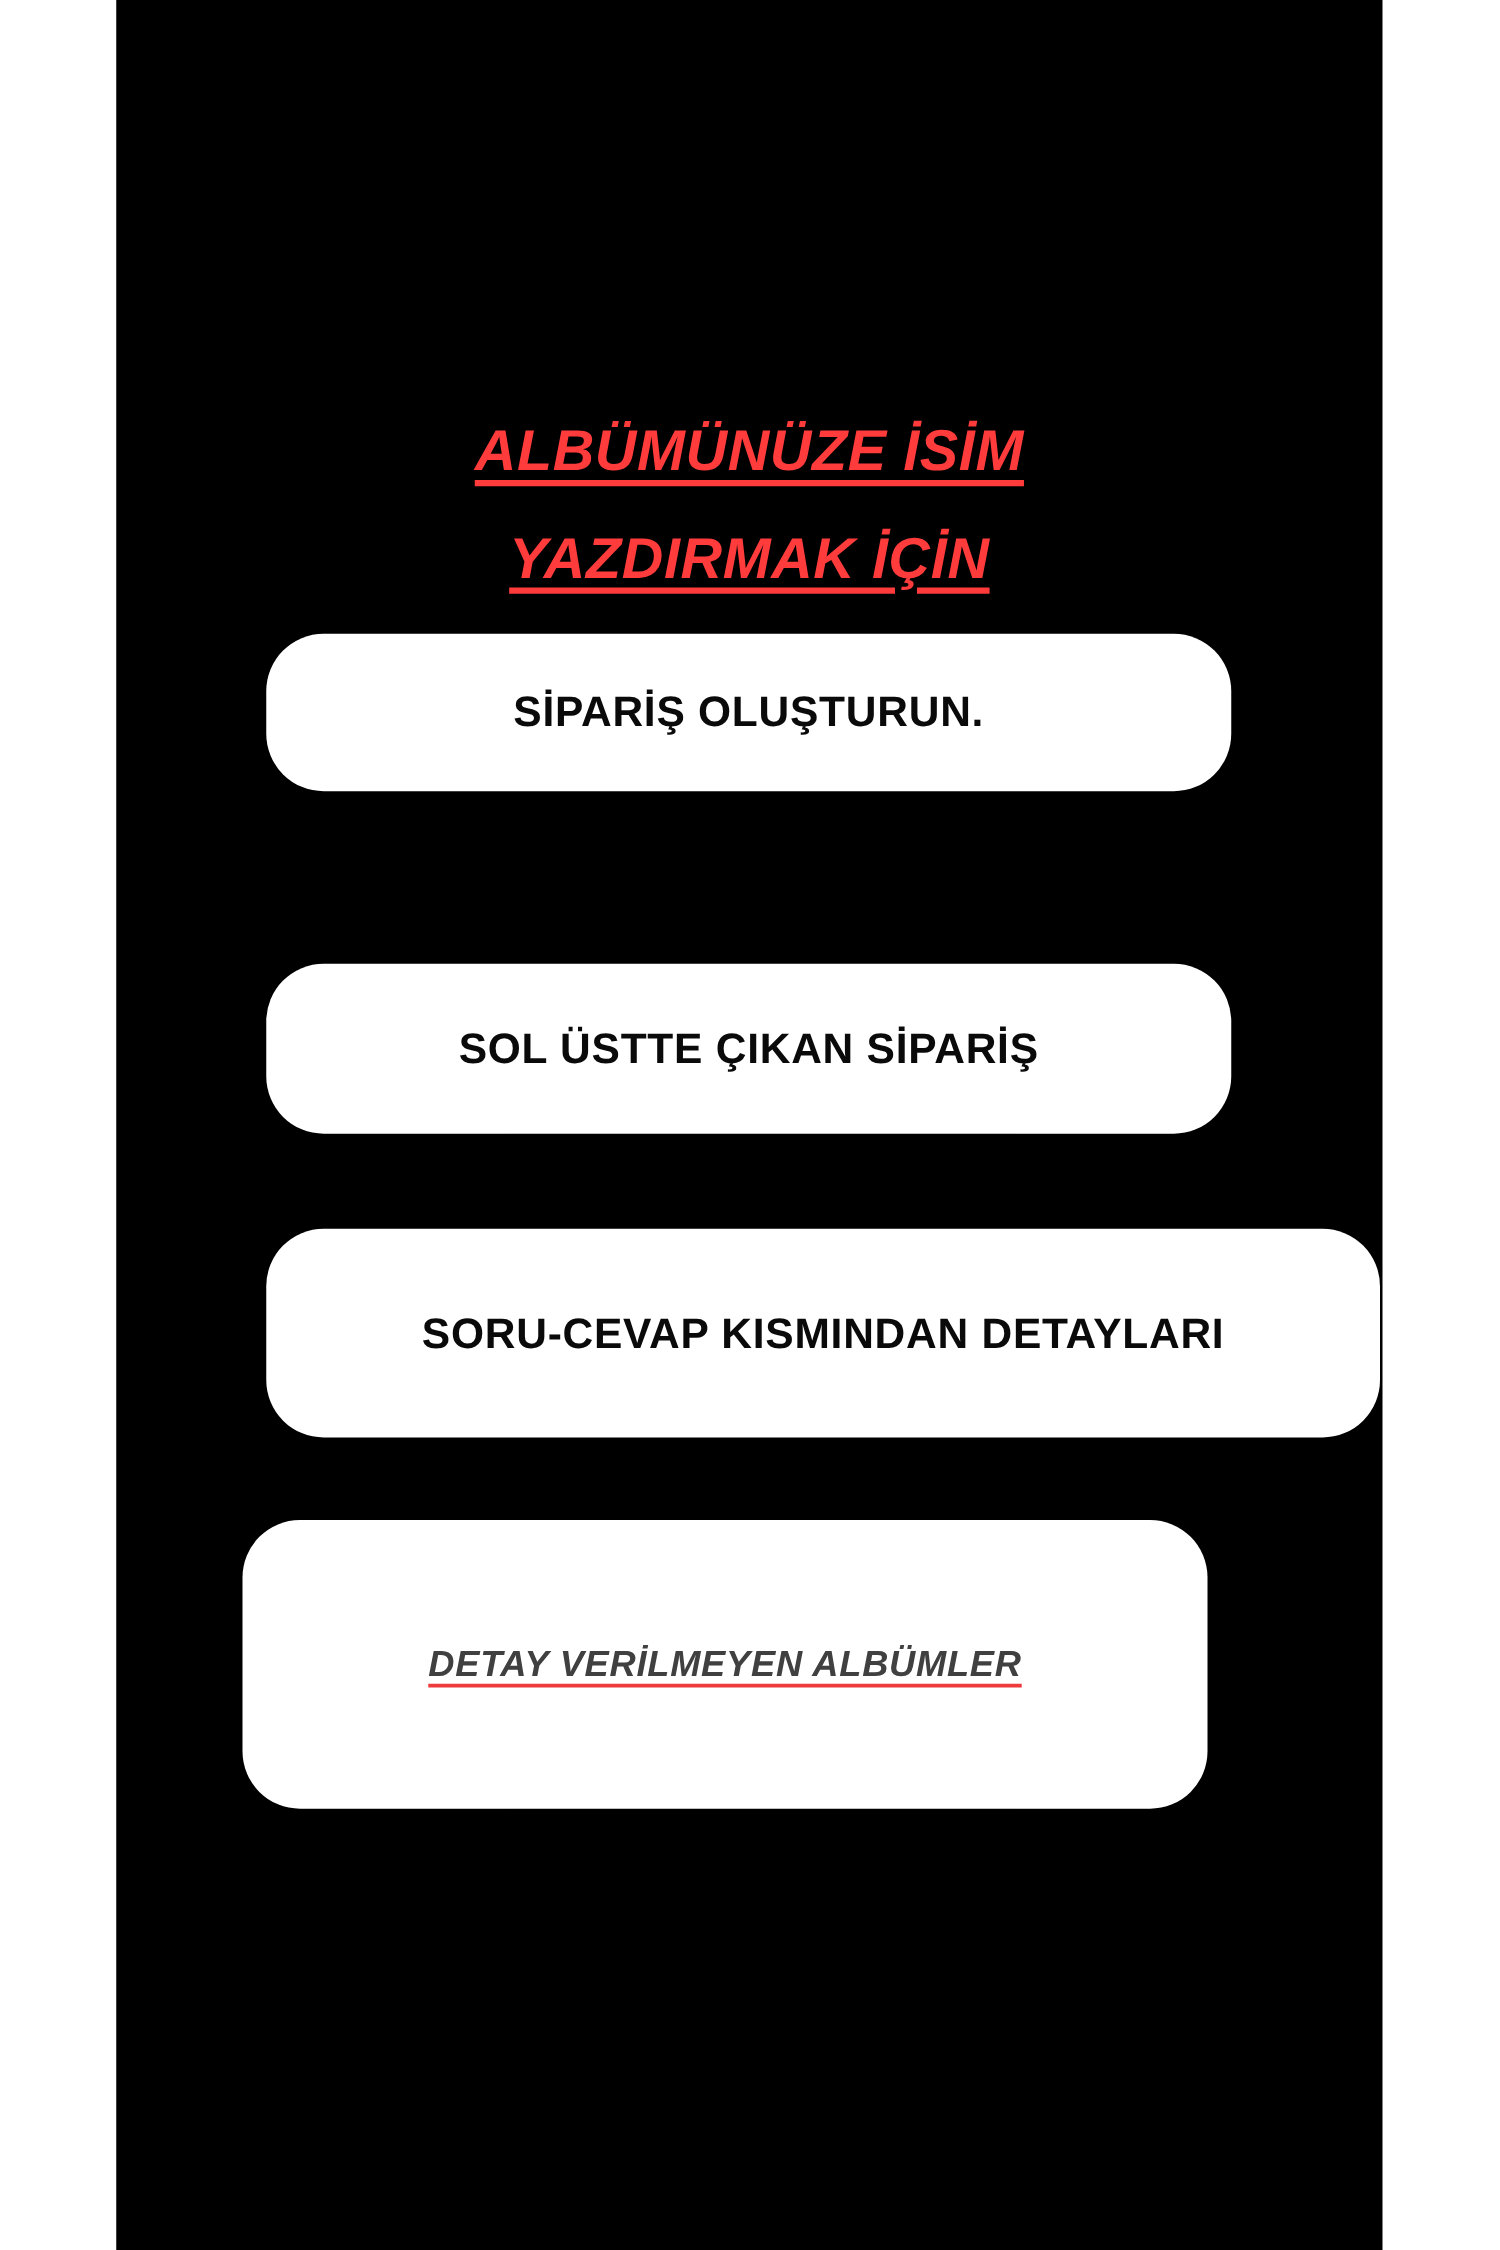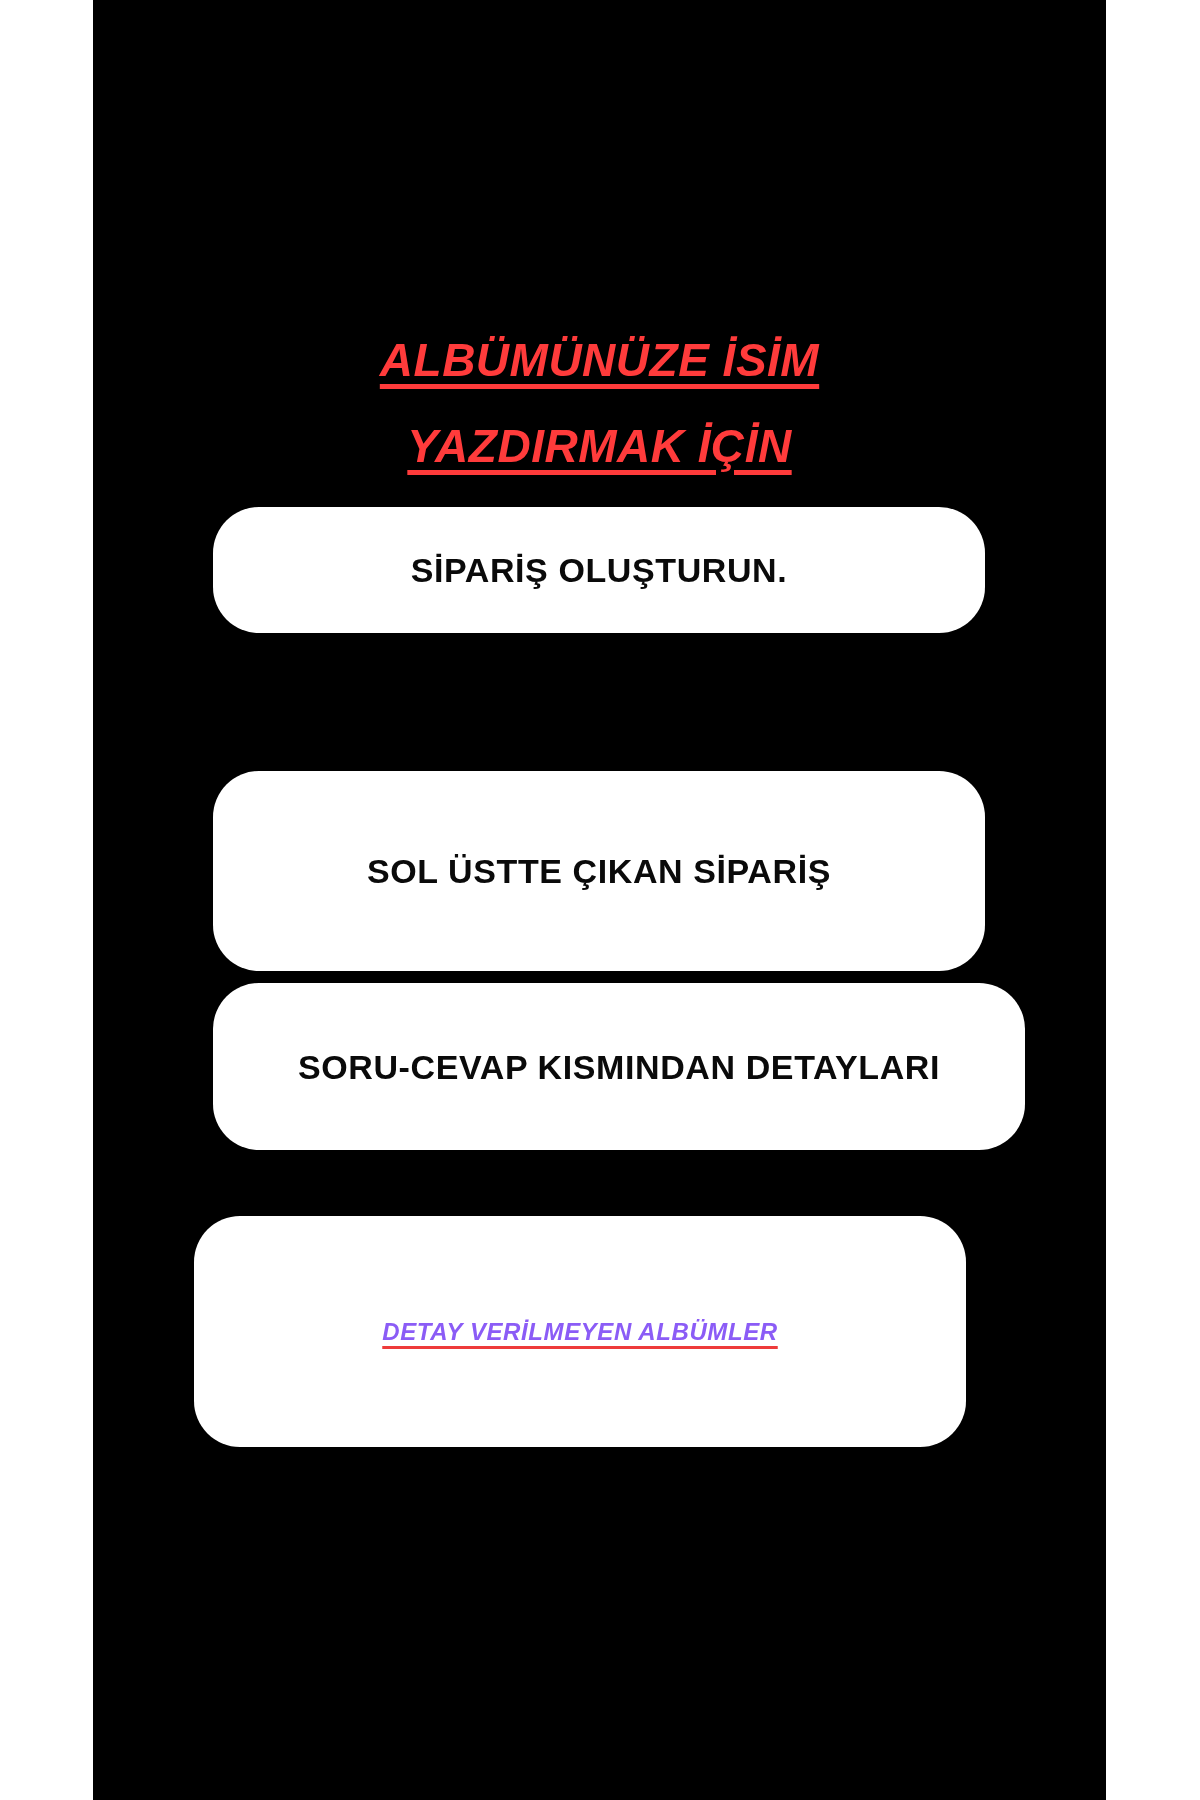--- a/index.html
+++ b/index.html
@@ -58,27 +58,27 @@
     }
     .card-text {
       color: #0a0a0a;
       font-weight: 700;
       font-size: 34px;
       line-height: 52px;
       letter-spacing: 0.6px;
     }
     .card-text .line { display: block; white-space: nowrap; }
     .card-1 { left: 213px; top: 507px; width: 772px; height: 126px; align-items: center; }
-    .card-2 { left: 213px; top: 771px; width: 772px; height: 200px; text-align: right; }
-    .card-3 { left: 213px; top: 983px; width: 812px; height: 167px; }
+    .card-2 { left: 213px; top: 771px; width: 772px; height: 136px; text-align: right; }
+    .card-3 { left: 213px; top: 983px; width: 891px; height: 167px; }
     .card-4 { left: 194px; top: 1216px; width: 772px; height: 231px; }
     .card-4 .card-text {
-      color: #8b5cf6;
+      color: #404040;
       font-style: italic;
-      font-size: 24px;
+      font-size: 29px;
       line-height: 50px;
     }
     .card-4 .card-text .line span {
       text-decoration: underline;
       text-decoration-thickness: 3px;
       text-underline-offset: 6px;
       text-decoration-color: #ee3b3b;
     }
   </style>
 </head>

